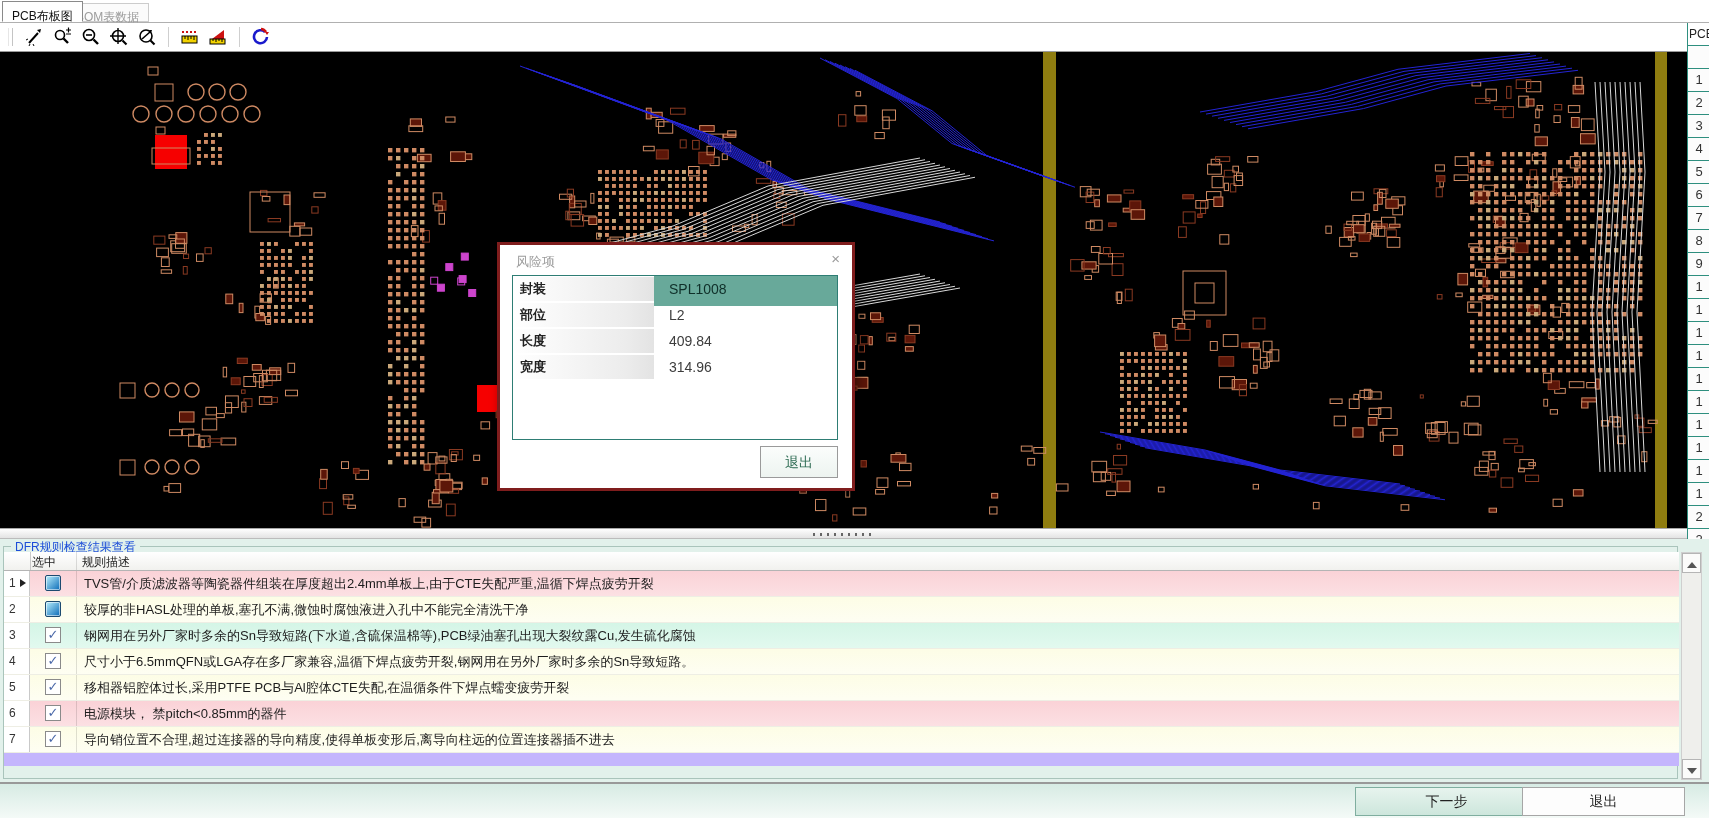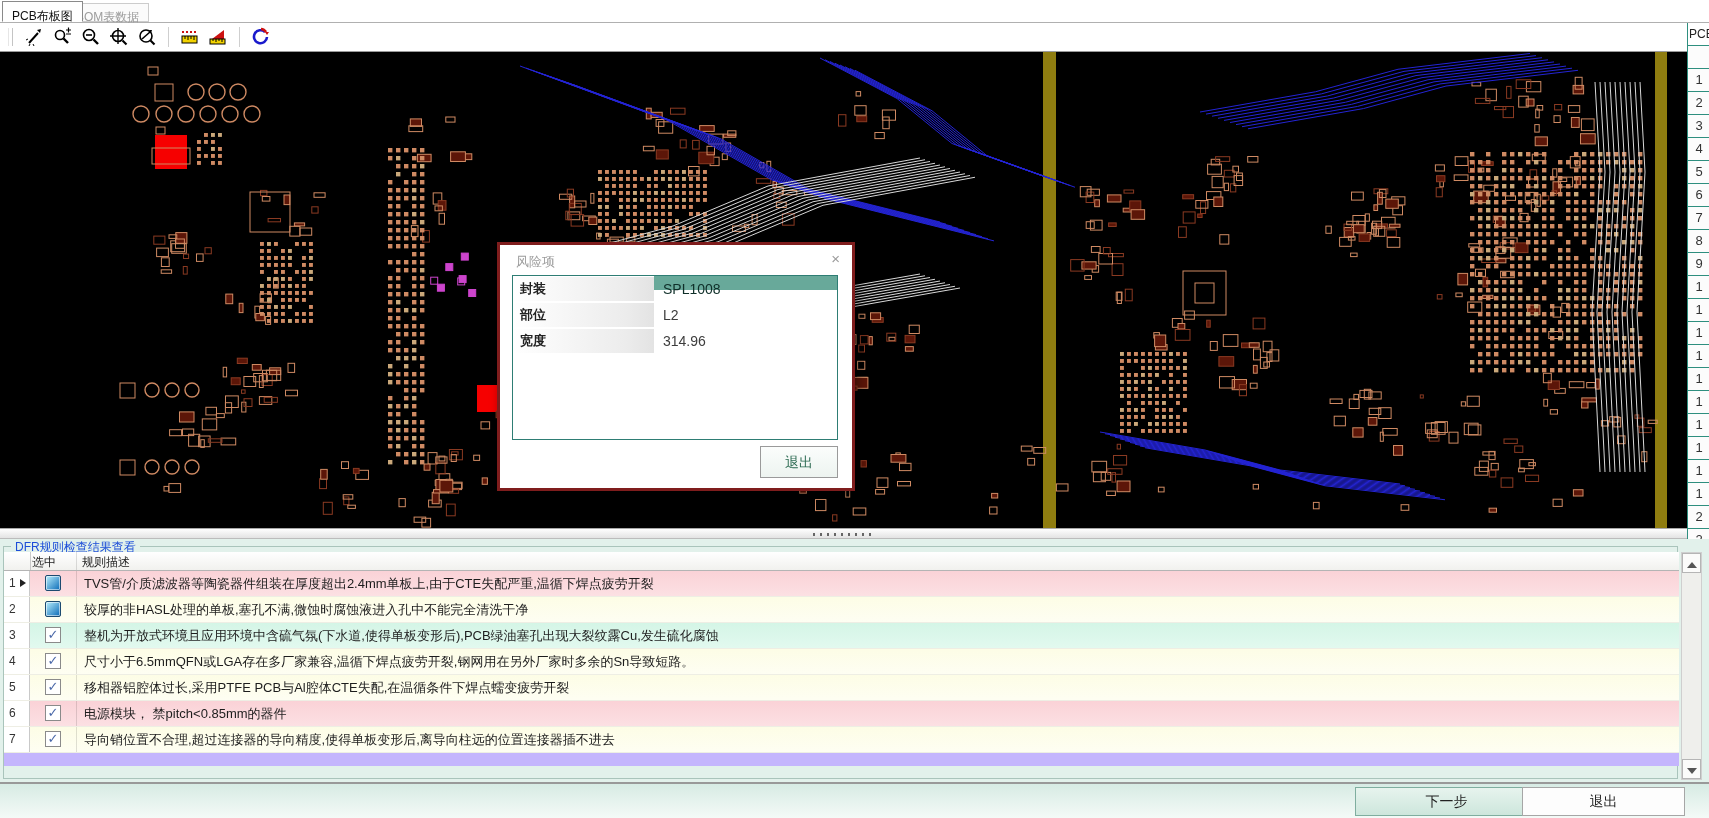--- a/index.html
+++ b/index.html
@@ -92,21 +92,21 @@
   .dialog{position:absolute;left:497px;top:242px;width:352px;height:243px;background:#fff;
           border:3px solid #7f1d1d;box-shadow:3px 4px 10px rgba(0,0,0,.4);z-index:20}
   .dlg-title{position:absolute;left:16px;top:8px;font-size:13px;color:#9c9c9c}
   .dlg-close{position:absolute;right:12px;top:5px;font-size:15px;color:#9c9c9c;cursor:default}
   .dlg-box{position:absolute;left:12px;top:30px;width:326px;height:165px;border:1px solid #2e7d74;
            box-sizing:border-box;overflow:hidden}
   .dlg-row{height:26px;position:relative}
   .dlg-label{position:absolute;left:0;top:1px;width:141px;height:24px;line-height:24px;padding-left:7px;
              font-weight:bold;font-size:13px;color:#222;box-sizing:border-box;
              background:linear-gradient(to right,#ffffff,#ececec 80%,#e3e3e3)}
-  .dlg-value{position:absolute;left:141px;right:0;top:0;height:14px;line-height:26px;padding-left:9px;
+  .dlg-value{position:absolute;left:141px;right:0;top:0;height:30px;line-height:26px;padding-left:15px;
              font-size:14px;color:#3d3d3d}
   .dlg-value-hl{background:#68a99a;color:#0f2f29}
   .dlg-exit{position:absolute;left:260px;top:201px;width:78px;height:32px;border:1px solid #9a9a9a;
             background:linear-gradient(#fbfdfc,#edf4f0);color:#2c6a52;font-size:14px;text-align:center;
             line-height:30px;box-sizing:border-box;cursor:default}
 </style>
 </head>
 <body>
 
 <div class="tabbar">
@@ -1843,21 +1843,21 @@
           <div class="gbg bg-yellow"></div>
           <div class="gnum">2</div>
           <span class="gcheck cb-square"></span>
           <span class="gdesc">较厚的非HASL处理的单板,塞孔不满,微蚀时腐蚀液进入孔中不能完全清洗干净</span>
           <span class="gcol2"></span>
         </div>
         <div class="grow">
           <div class="gbg bg-green"></div>
           <div class="gnum">3</div>
           <span class="gcheck cb-check">✓</span>
-          <span class="gdesc">整机为开放式环境且应用环境中含硫气氛(下水道,使得单板变形后),PCB绿油塞孔出现大裂纹露Cu,发生硫化腐蚀</span>
+          <span class="gdesc">钢网用在另外厂家时多余的Sn导致短路(下水道,含硫保温棉等),PCB绿油塞孔出现大裂纹露Cu,发生硫化腐蚀</span>
           <span class="gcol2"></span>
         </div>
         <div class="grow">
           <div class="gbg bg-yellow"></div>
           <div class="gnum">4</div>
           <span class="gcheck cb-check">✓</span>
           <span class="gdesc">尺寸小于6.5mmQFN或LGA存在多厂家兼容,温循下焊点疲劳开裂,钢网用在另外厂家时多余的Sn导致短路。</span>
           <span class="gcol2"></span>
         </div>
         <div class="grow">
@@ -1905,19 +1905,23 @@
     <div id="dlg-fields">
         <div class="dlg-row">
           <span class="dlg-label">封装</span>
           <span class="dlg-value dlg-value-hl">SPL1008</span>
         </div>
         <div class="dlg-row">
           <span class="dlg-label">部位</span>
           <span class="dlg-value">L2</span>
         </div>
         <div class="dlg-row">
+          <span class="dlg-label">长度</span>
+          <span class="dlg-value">409.84</span>
+        </div>
+        <div class="dlg-row">
           <span class="dlg-label">宽度</span>
           <span class="dlg-value">314.96</span>
         </div>
       </div>
   </div>
   <div class="dlg-exit">退出</div>
 </div>
 
 </body></html>

